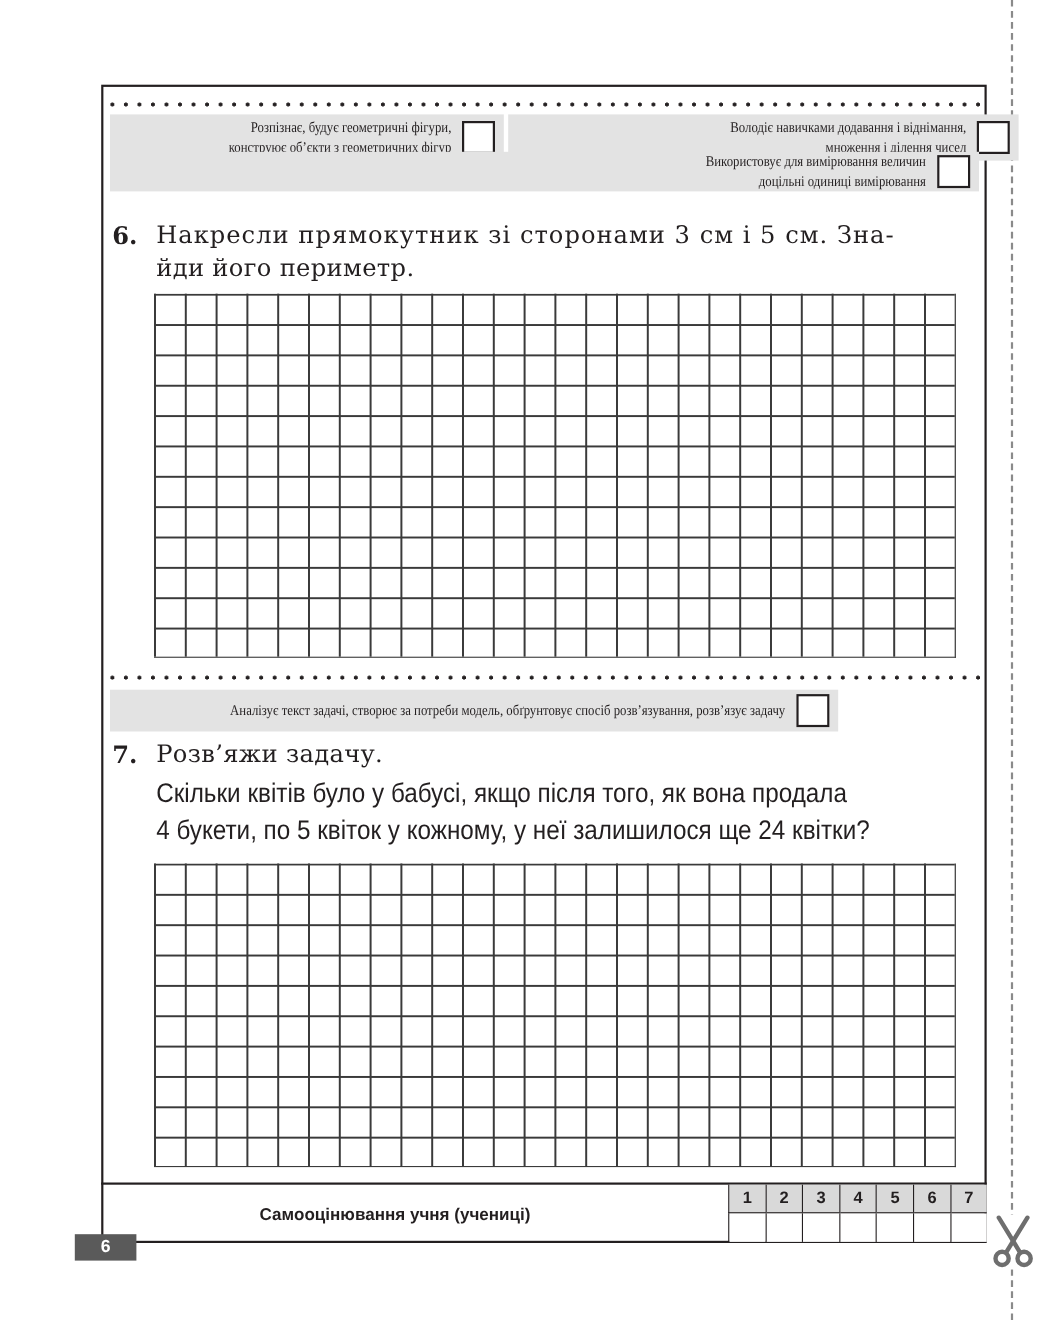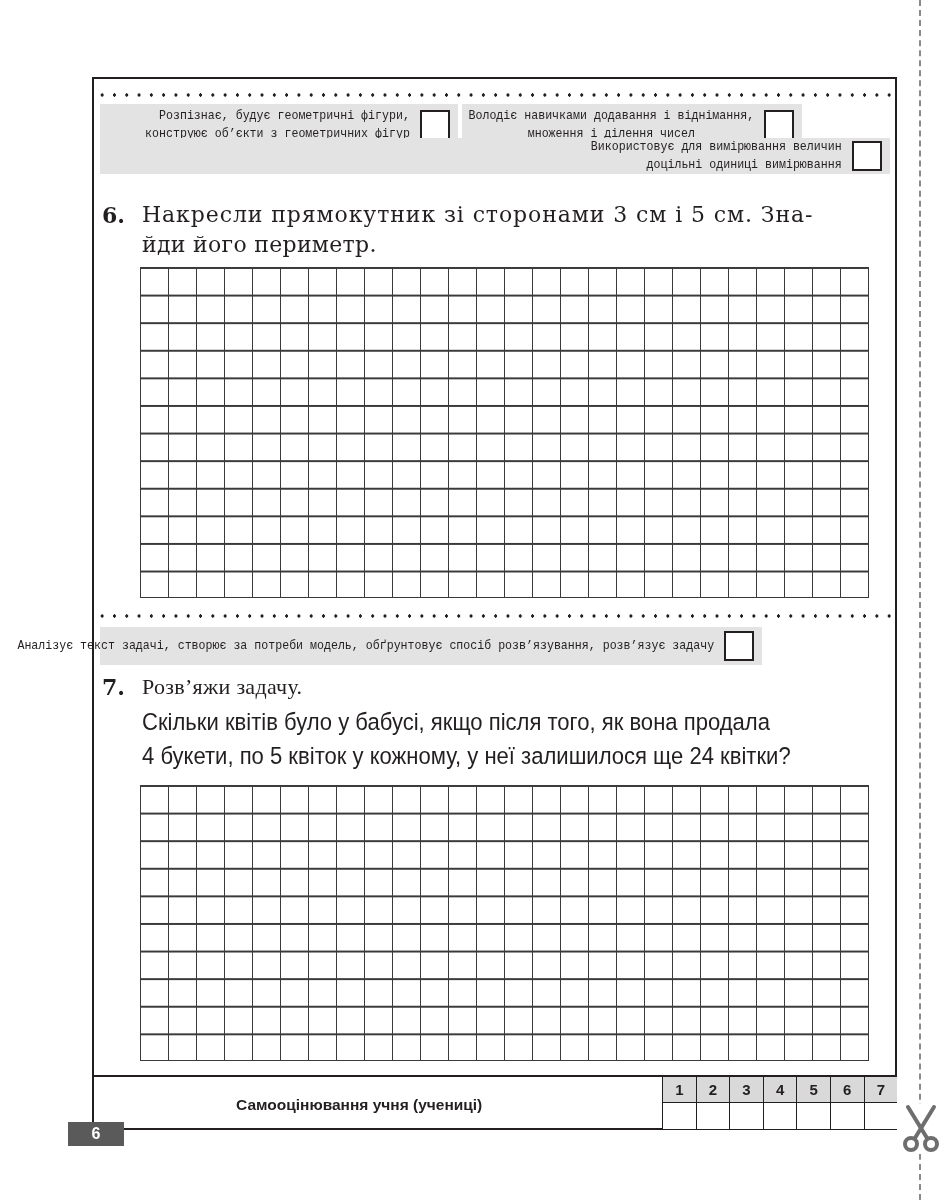--- a/index.html
+++ b/index.html
@@ -5,21 +5,21 @@
     html, body { margin: 0; padding: 0; background: #ffffff; }
     body { width: 952px; height: 1200px; position: relative; overflow: hidden; font-family: "Liberation Sans", sans-serif; color: #231f20; }
 
     .cut-line { position: absolute; left: 919px; top: 0; width: 0; height: 1200px; border-left: 2px dashed #8a8a8a; }
     .scissors { position: absolute; left: 900px; top: 1104px; width: 42px; height: 50px; background: #fff; }
 
     .frame { position: absolute; left: 92px; top: 77px; width: 805px; height: 1053px; border: 2px solid #231f20; box-sizing: border-box; }
 
     .dots { position: absolute; height: 4px; background-image: radial-gradient(circle, #231f20 1.6px, transparent 1.8px); background-size: 12.3px 4px; background-repeat: repeat-x; }
 
-    .skill { position: absolute; background: #e3e3e3; font-family: Liberation Mono, monospace; font-size: 13.5px; line-height: 18px; color: #231f20; text-align: right; box-sizing: border-box; transform-origin: right center; }
+    .skill { position: absolute; background: #e3e3e3; font-family: Liberation Serif, serif; font-size: 13.5px; line-height: 18px; color: #231f20; text-align: right; box-sizing: border-box; transform-origin: right center; }
     .skill .txt { position: absolute; right: 48px; top: 50%; transform: translateY(-50%) scaleX(0.86); transform-origin: right center; white-space: nowrap; }
     .checkbox { position: absolute; width: 30px; height: 30px; border: 2px solid #231f20; background: #fff; box-sizing: border-box; top: 50%; right: 8px; transform: translateY(-50%); }
 
     .task-num { position: absolute; font-family: "DejaVu Serif", serif; font-weight: bold; font-size: 22px; }
     .task-text { position: absolute; font-family: "DejaVu Serif", serif; font-size: 22px; letter-spacing: 0.3px; }
     .task-body { position: absolute; font-family: "Liberation Sans", sans-serif; font-size: 24.5px; line-height: 34px; white-space: nowrap; transform-origin: left top; }
 
     .grid { position: absolute; border-right: 1.5px solid #3a3a3a; border-bottom: 1.5px solid #3a3a3a; box-sizing: border-box;
       background-image:
         linear-gradient(to right, #3a3a3a 1.5px, transparent 1.5px),
@@ -56,21 +56,21 @@
 <div class="dots" style="left:96px; top:93px; width:800px;"></div>
 
 <div class="skill" style="left:100px; top:104px; width:358px; height:42px;">
   <div class="txt">
     <div>Розпізнає, будує геометричні фігури,</div>
     <div>конструює об’єкти з геометричних фігур</div>
   </div>
   <div class="checkbox"></div>
 </div>
 
-<div class="skill" style="left:462px; top:104px; width:340px; height:42px;text-align:center;">
+<div class="skill" style="left:462px; top:104px; width:464px; height:42px;">
   <div class="txt">
     <div>Володіє навичками додавання і віднімання,</div>
     <div>множення і ділення чисел</div>
   </div>
   <div class="checkbox"></div>
 </div>
 
 <div class="skill" style="left:100px; top:138px; width:790px; height:36px;">
   <div class="txt">
     <div>Використовує для вимірювання величин</div>
@@ -88,21 +88,21 @@
 <div class="dots" style="left:96px; top:614px; width:800px;"></div>
 
 <div class="skill" style="left:100px; top:627px; width:662px; height:38px;">
   <div class="txt">
     <div>Аналізує текст задачі, створює за потреби модель, обґрунтовує спосіб розв’язування, розв’язує задачу</div>
   </div>
   <div class="checkbox"></div>
 </div>
 
 <div class="task-num" style="left:102px; top:674px;">7.</div>
-<div class="task-text" style="left:142px; top:674px;font-family:Liberation Serif, serif;">Розв’яжи задачу.</div>
+<div class="task-text" style="left:142px; top:674px;">Розв’яжи задачу.</div>
 <div class="task-body" style="left:142px; top:705px; transform:scaleX(0.9);">Скільки квітів було у бабусі, якщо після того, як вона продала</div>
 <div class="task-body" style="left:142px; top:739px; transform:scaleX(0.9);">4 букети, по 5 квіток у кожному, у неї залишилося ще 24 квітки?</div>
 
 <div class="grid" style="left:140px; top:785px; width:729px; height:276px;"></div>
 
 <div class="footer-sep"></div>
 <div class="self-label">Самооцінювання учня (учениці)</div>
 
 <table class="score-table">
   <tbody>

